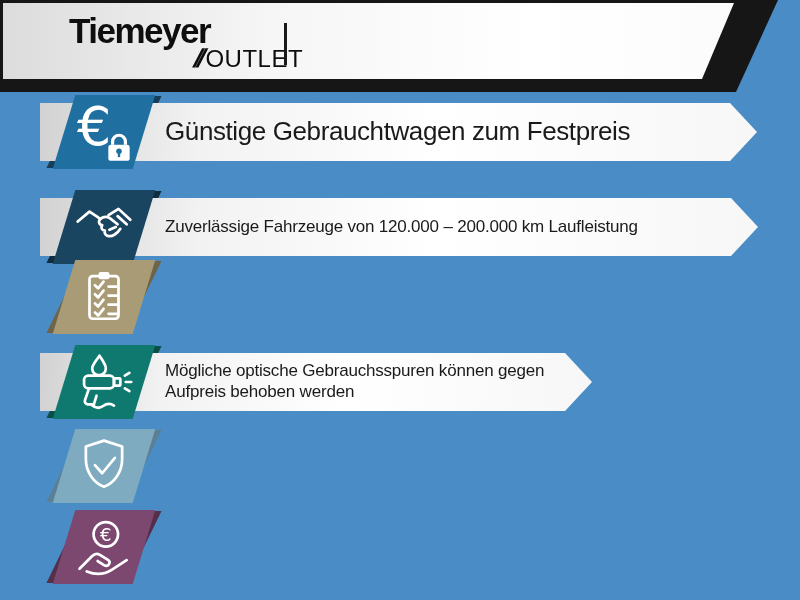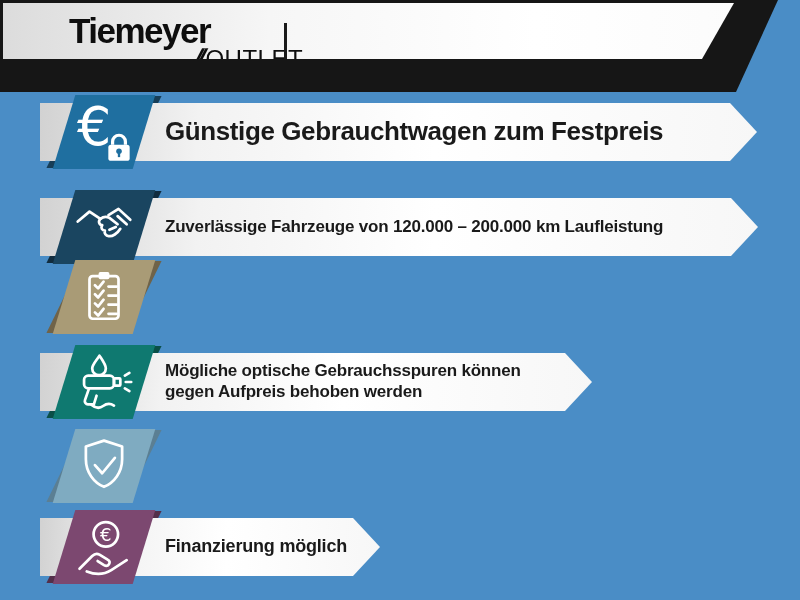--- a/index.html
+++ b/index.html
@@ -9,21 +9,21 @@
     font-family:"Liberation Sans","DejaVu Sans",sans-serif;
   }
 
   
   .header-black{
     position:absolute;top:0;left:0;width:800px;height:92px;
     background:#161616;
     clip-path:polygon(0 0,778px 0,736px 92px,0 92px);
   }
   .header-white{
-    position:absolute;top:3px;left:3px;width:760px;height:56px;
+    position:absolute;top:3px;left:3px;width:760px;height:76px;
     background:linear-gradient(90deg,#dcdcdc 0%,#f6f6f6 35%,#ffffff 70%,#fbfbfb 100%);
     clip-path:polygon(0 0,731px 0,699px 100%,0 100%);
   }
   .logo{position:absolute;left:66px;top:10px;width:220px;height:58px;color:#0e0e0e;}
   .brand{font-size:35px;font-weight:bold;letter-spacing:-1.5px;line-height:36px;}
   .brand-sub{position:absolute;left:126px;top:33px;display:flex;align-items:flex-end;}
   .slashes{
     display:inline-block;font-weight:bold;font-size:26px;line-height:24px;
     letter-spacing:-4px;transform:skewX(-18deg);margin-right:4px;
   }
@@ -40,21 +40,21 @@
   .row-4{top:345px;} .row-5{top:429px;}  .row-6{top:510px;}
 
   .banner{
     position:absolute;left:40px;top:8px;height:58px;width:var(--w);
     background:linear-gradient(92deg,#d2d2d2 0%,#f2f2f2 22%,#ffffff 55%,#f7f7f7 100%);
     clip-path:polygon(0 0,calc(100% - 27px) 0,100% 50%,calc(100% - 27px) 100%,0 100%);
     display:flex;align-items:center;padding-left:125px;box-sizing:border-box;
     z-index:2;
   }
   .benefit-text{
-    font-weight:bold;color:#1a1a1a;font-size:18px;line-height:1.22;
+    font-weight:normal;color:#1a1a1a;font-size:18px;line-height:1.22;
     white-space:nowrap;letter-spacing:-0.2px;
   }
   .row-1 .benefit-text{font-size:26px;letter-spacing:-0.4px;}
   .row-2 .benefit-text{font-size:17px;}
   .row-4 .benefit-text{font-size:17px;white-space:normal;max-width:400px;}
 
   .icon-back{
     position:absolute;left:64px;top:1px;width:80px;height:72px;
     background:var(--cd);transform:skewX(-26deg);z-index:1;
   }
@@ -172,23 +172,20 @@
       <svg width="58" height="62" viewBox="0 0 64 64" fill="none" stroke="#fff" stroke-width="3" stroke-linecap="round" stroke-linejoin="round">
         <path d="M32 4 l20 6.5 v14 c0 14.5 -9 26 -20 30.5 c-11 -4.5 -20 -16 -20 -30.5 v-14 Z"></path>
         <path d="M22 31 l8 9 14 -17"></path>
       </svg>
     </div>
   </div>
 </div>
 
 <div class="row row-6" style="--c: #7c4870; --cd: #532f4a; --w: 340px;">
   <div class="icon-back"></div>
-  <div class="banner">
-    <span class="benefit-text">Finanzierung möglich</span>
-  </div>
   <div class="icon-front">
     <div class="icon-art">
       <svg width="58" height="62" viewBox="0 0 64 64" fill="none" stroke="#fff" stroke-width="3" stroke-linecap="round" stroke-linejoin="round">
         <circle cx="34" cy="18" r="13.5"></circle>
         <text x="34" y="25" text-anchor="middle" font-size="20" fill="#fff" stroke="none" font-family="DejaVu Sans, Liberation Sans, sans-serif">€</text>
         <path d="M5 56 L19 42 q4 -4 8 -1.5 l9 5.5 q3.5 2 1.5 5 q-2 3 -5.5 1 l-7 -4.5"></path>
         <path d="M13 59 q15 6 27 -1.5 l17 -11"></path>
       </svg>
     </div>
   </div>

